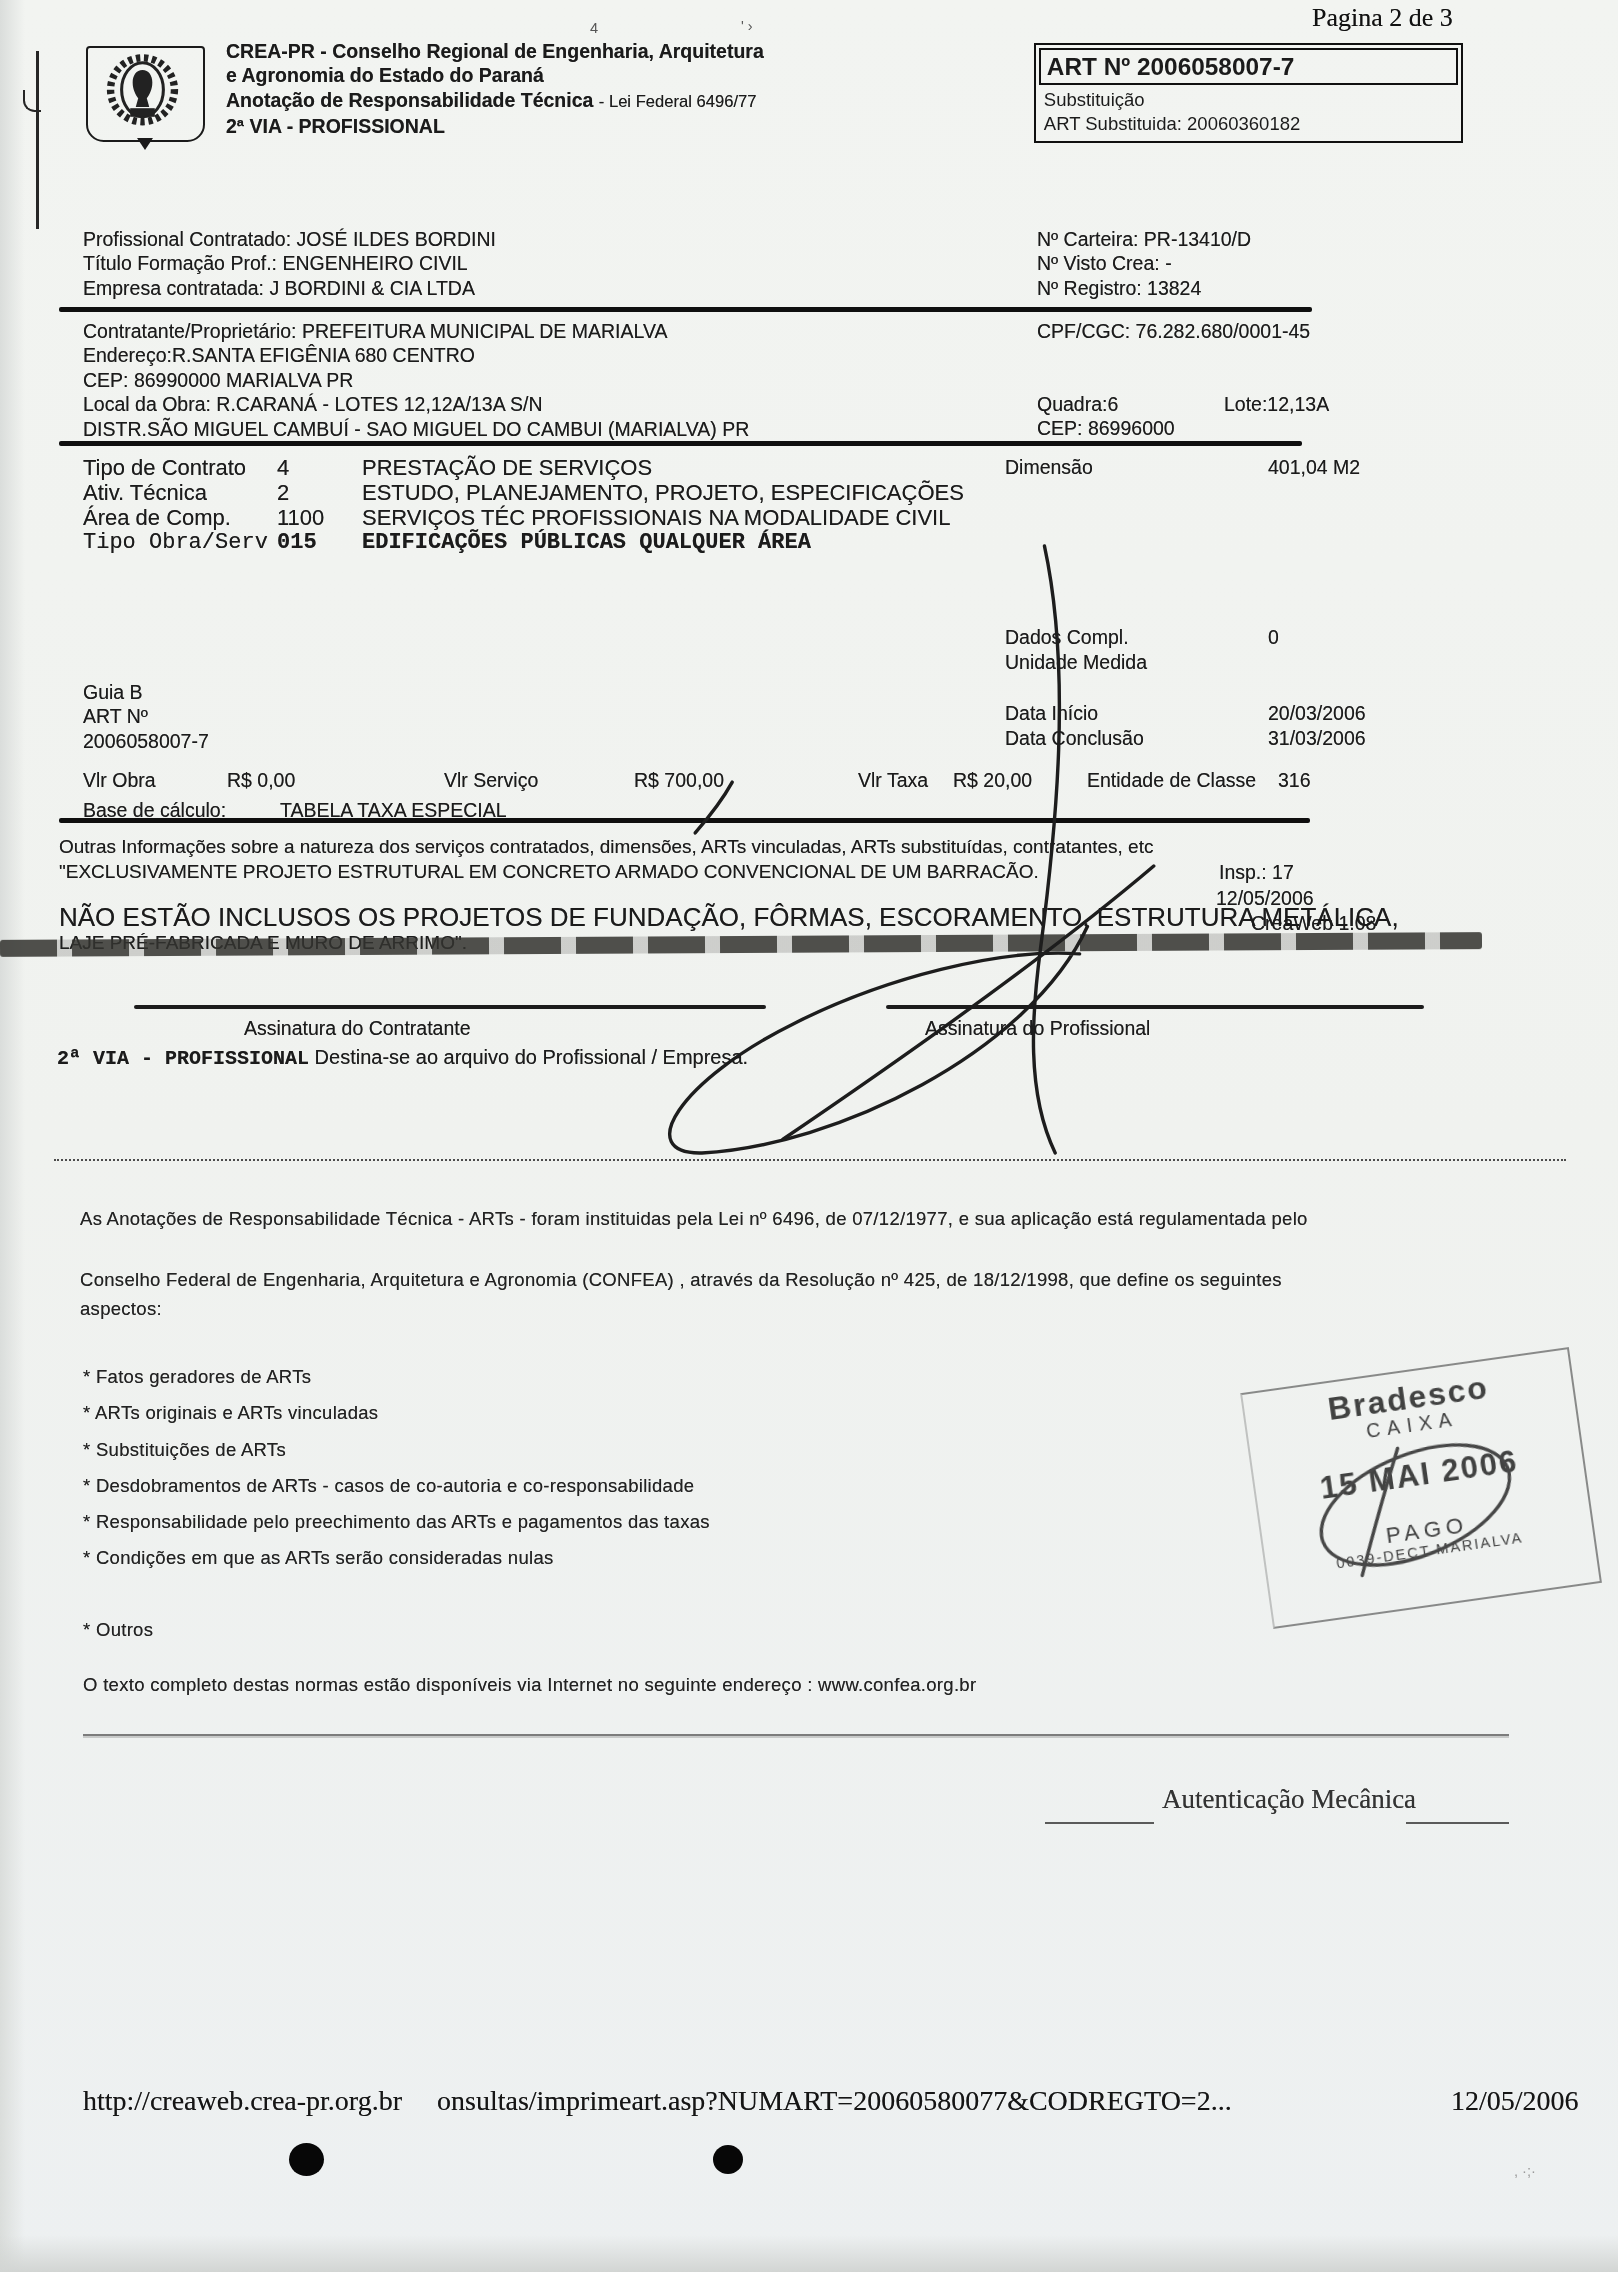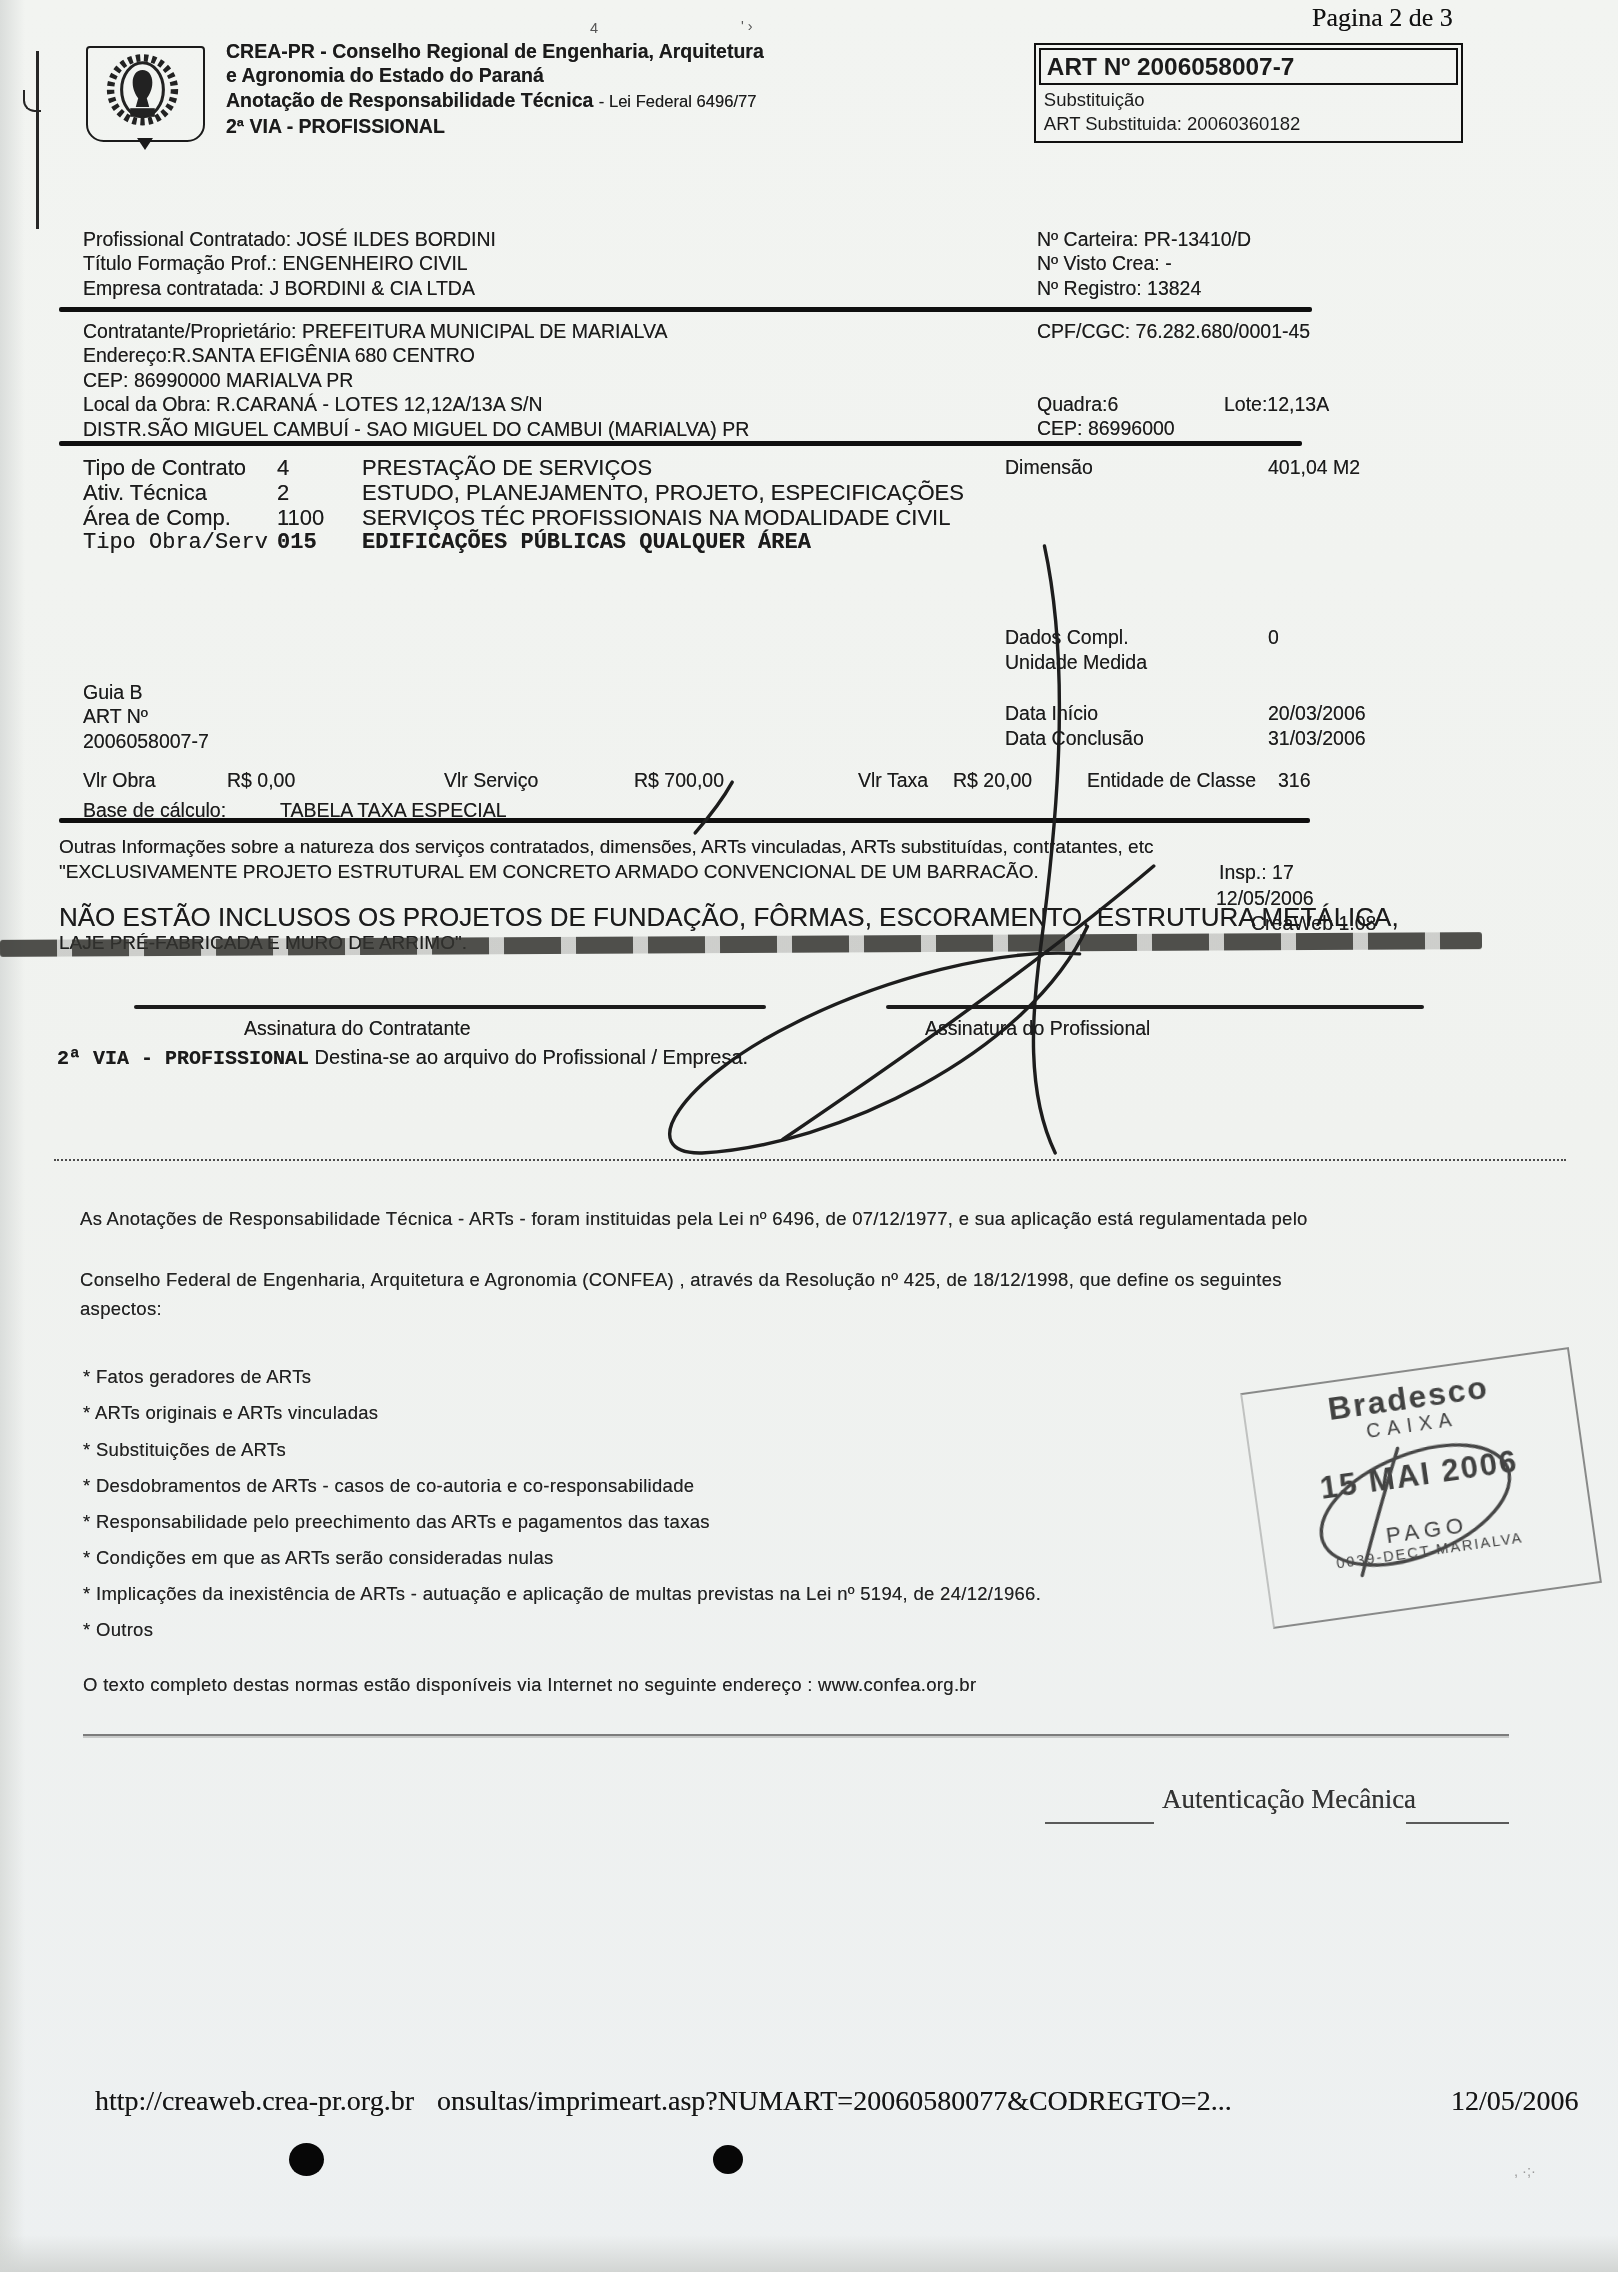--- a/index.html
+++ b/index.html
@@ -206,21 +206,20 @@
   <div class="t legal" style="left:80px;top:1207px;">As Anotações de Responsabilidade Técnica - ARTs - foram instituidas pela Lei nº 6496, de 07/12/1977, e sua aplicação está regulamentada pelo</div>
   <div class="t legal" style="left:80px;top:1268px;">Conselho Federal de Engenharia, Arquitetura e Agronomia (CONFEA) , através da Resolução nº 425, de 18/12/1998, que define os seguintes</div>
   <div class="t legal" style="left:80px;top:1297px;">aspectos:</div>
 
   <div class="t legal" style="left:83px;top:1365px;">* Fatos geradores de ARTs</div>
   <div class="t legal" style="left:83px;top:1401px;">* ARTs originais e ARTs vinculadas</div>
   <div class="t legal" style="left:83px;top:1438px;">* Substituições de ARTs</div>
   <div class="t legal" style="left:83px;top:1510px;">* Responsabilidade pelo preechimento das ARTs e pagamentos das taxas</div>
   <div class="t legal" style="left:83px;top:1474px;">* Desdobramentos de ARTs - casos de co-autoria e co-responsabilidade</div>
   <div class="t legal" style="left:83px;top:1546px;">* Condições em que as ARTs serão consideradas nulas</div>
-  <div class="t legal" style="left:83px;top:1582px;">* Implicações da inexistência de ARTs - autuação e aplicação de multas previstas na Lei nº 5194, de 24/12/1966.</div>
   <div class="t legal" style="left:83px;top:1618px;">* Outros</div>
 
   <div class="t legal" style="left:83px;top:1673px;">O texto completo destas normas estão disponíveis via Internet no seguinte endereço : www.confea.org.br</div>
 
   <div class="stamp">
     <div class="bank">Bradesco</div>
     <div class="caixa">CAIXA</div>
     <div class="date">15 MAI 2006</div>
     <div class="pago">PAGO</div>
     <div class="agency">0039-DECT MARIALVA</div>
@@ -230,21 +229,21 @@
         <path d="M58 142 C75 100 95 55 112 18"></path>
       </g>
     </svg>
   </div>
 
   <div class="thinrule" style="left:83px;top:1734px;width:1426px;"></div>
   <div class="t serif" style="left:1162px;top:1787px;font-size:27px;color:#333;">Autenticação Mecânica</div>
   <div class="thinrule" style="left:1045px;top:1822px;width:109px;background:#5a5a5a;box-shadow:none;"></div>
   <div class="thinrule" style="left:1406px;top:1822px;width:103px;background:#5a5a5a;box-shadow:none;"></div>
 
-  <div class="t serif" style="left:95px;top:2089px;font-size:28px;color:#151515;">http://creaweb.crea-pr.org.br</div>
+  <div class="t serif" style="left:83px;top:2089px;font-size:28px;color:#151515;">http://creaweb.crea-pr.org.br</div>
   <div class="t serif" style="left:437px;top:2089px;font-size:28px;color:#151515;">onsultas/imprimeart.asp?NUMART=20060580077&amp;CODREGTO=2...</div>
   <div class="t serif" style="left:1451px;top:2089px;font-size:28px;color:#151515;">12/05/2006</div>
 
   <div class="dot" style="left:289px;top:2143px;width:35px;height:33px;"></div>
   <div class="dot" style="left:713px;top:2145px;width:30px;height:29px;"></div>
   <div class="artifact" style="left:1514px;top:2163px;color:#9a9a9a;">, ·;·</div>
 
 </div>
 
 

